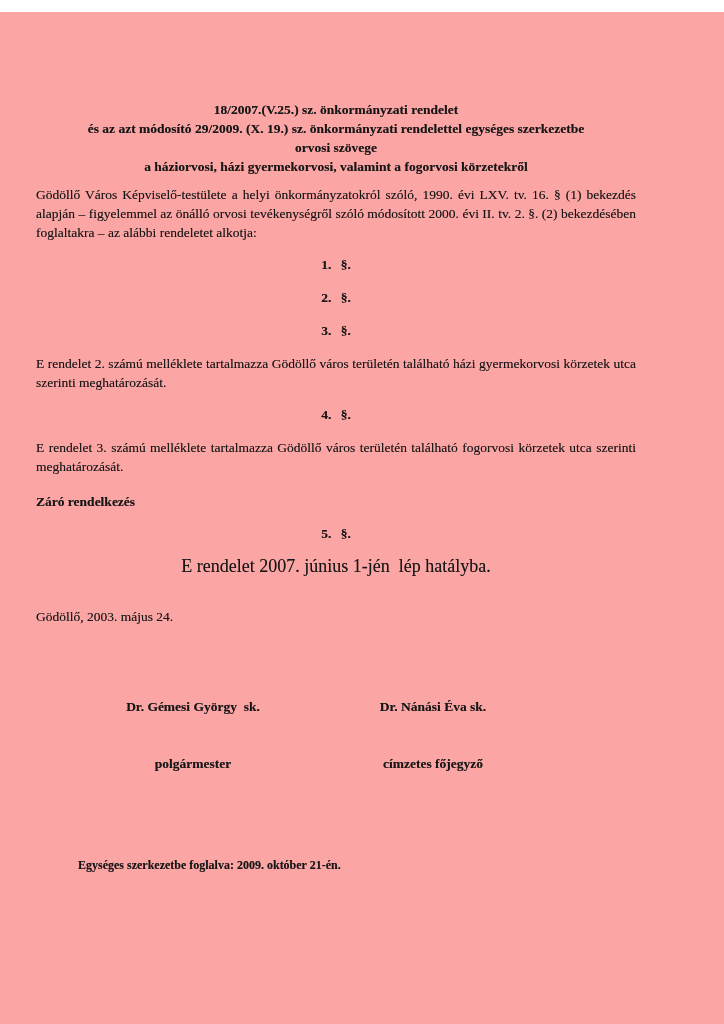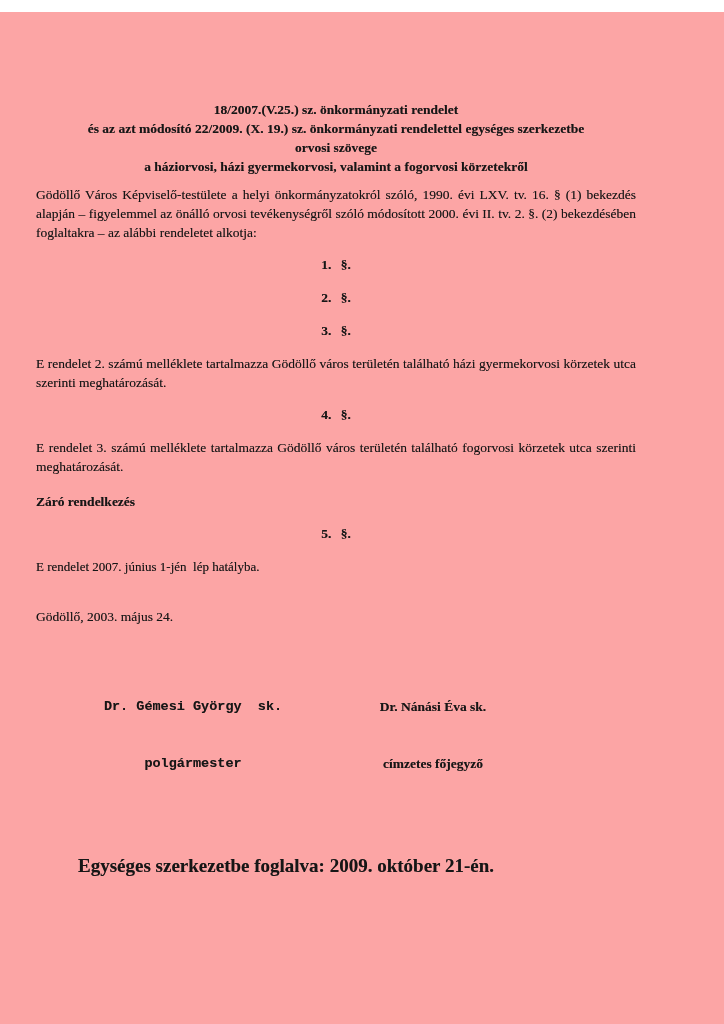--- a/index.html
+++ b/index.html
@@ -47,67 +47,67 @@
     margin: 13px 0 14px 0;
   }
   .closing-heading {
     text-align: left;
     font-weight: bold;
     font-size: 13.5px;
     line-height: 19px;
     margin: 16px 0 0 0;
   }
   .effective {
-    font-size: 13px;
+    font-size: 18px;
     line-height: 19px;
     margin: 0;
     white-space: pre-wrap;
+    text-align: center;
   }
   .dateline {
     font-size: 13.5px;
     line-height: 19px;
     margin: 31px 0 0 0;
   }
   .sig-row {
     display: flex;
     margin-top: 33px;
   }
   .sig {
     text-align: center;
     font-weight: bold;
     font-size: 13.5px;
     line-height: 19px;
     white-space: pre-wrap;
   }
   .sig-mayor {
     width: 250px;
     margin-left: 32px;
-    font-family: Liberation Mono, monospace;
   }
   .sig-notary {
     width: 230px;
     margin-left: 0;
   }
   .consolidation {
     font-weight: bold;
-    font-size: 19px;
+    font-size: 12px;
     line-height: 19px;
     margin: 45px 0 0 42px;
     white-space: pre-wrap;
     font-family: Liberation Serif, serif;
   }
 </style>
 </head>
 <body>
 
 <div class="page">
 
   <div class="title-block">
     <span class="title-line">18/2007.(V.25.) sz. önkormányzati rendelet</span>
-    <span class="title-line">és az azt módosító 22/2009. (X. 19.) sz. önkormányzati rendelettel egységes szerkezetbe</span>
+    <span class="title-line">és az azt módosító 29/2009. (X. 19.) sz. önkormányzati rendelettel egységes szerkezetbe</span>
     <span class="title-line">orvosi szövege</span>
     <span class="title-line">a háziorvosi, házi gyermekorvosi, valamint a fogorvosi körzetekről</span>
   </div>
 
   <p class="para">Gödöllő Város Képviselő-testülete a helyi önkormányzatokról szóló, 1990. évi LXV. tv. 16. § (1) bekezdés alapján – figyelemmel az önálló orvosi tevékenységről szóló módosított 2000. évi II. tv. 2. §. (2) bekezdésében foglaltakra – az alábbi rendeletet alkotja:</p>
 
   <div class="sec-heading">1. §.</div>
 
   <div class="sec-heading">2. §.</div>
 

